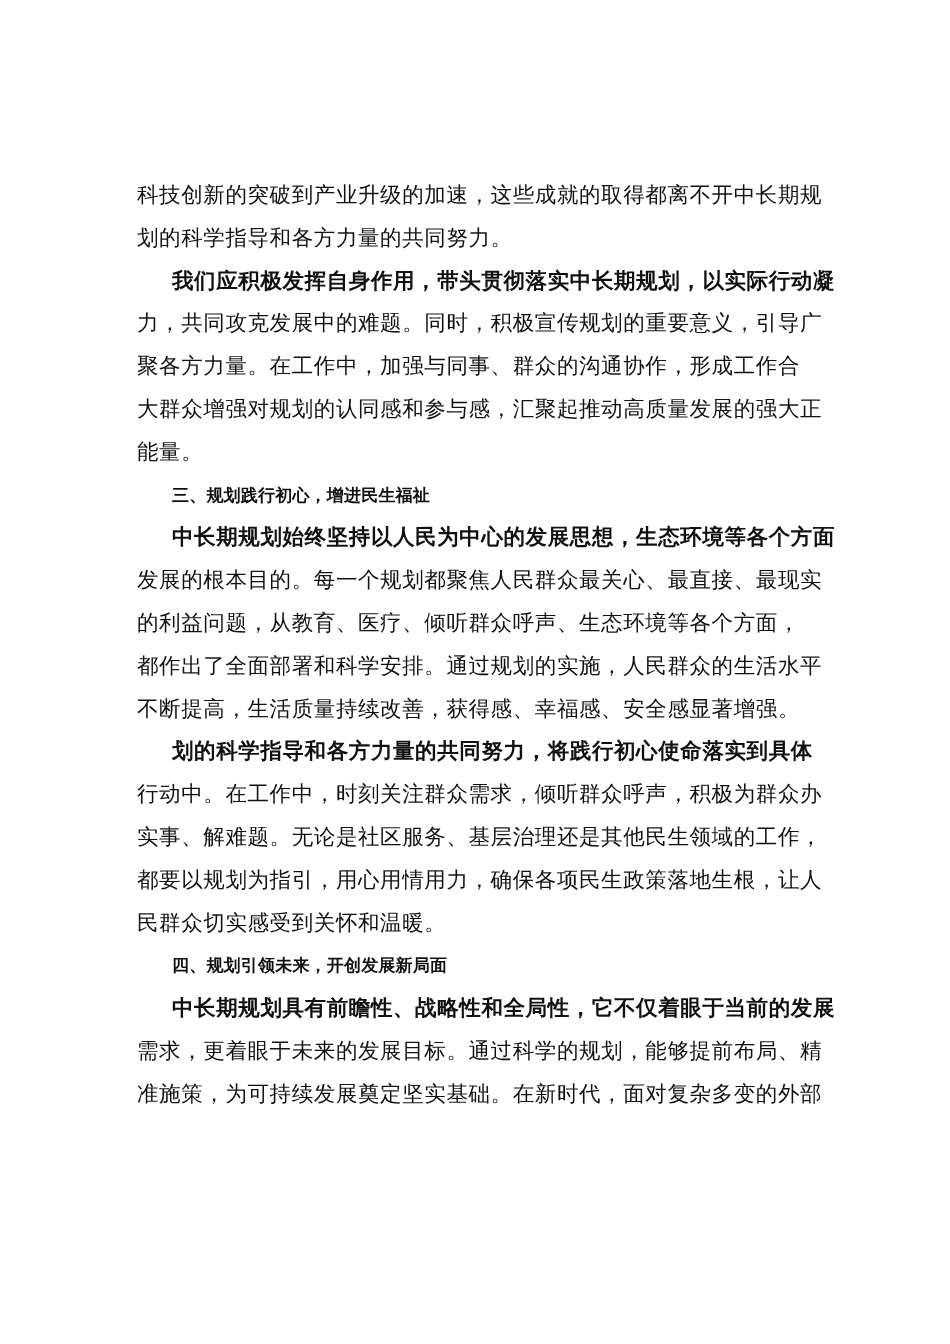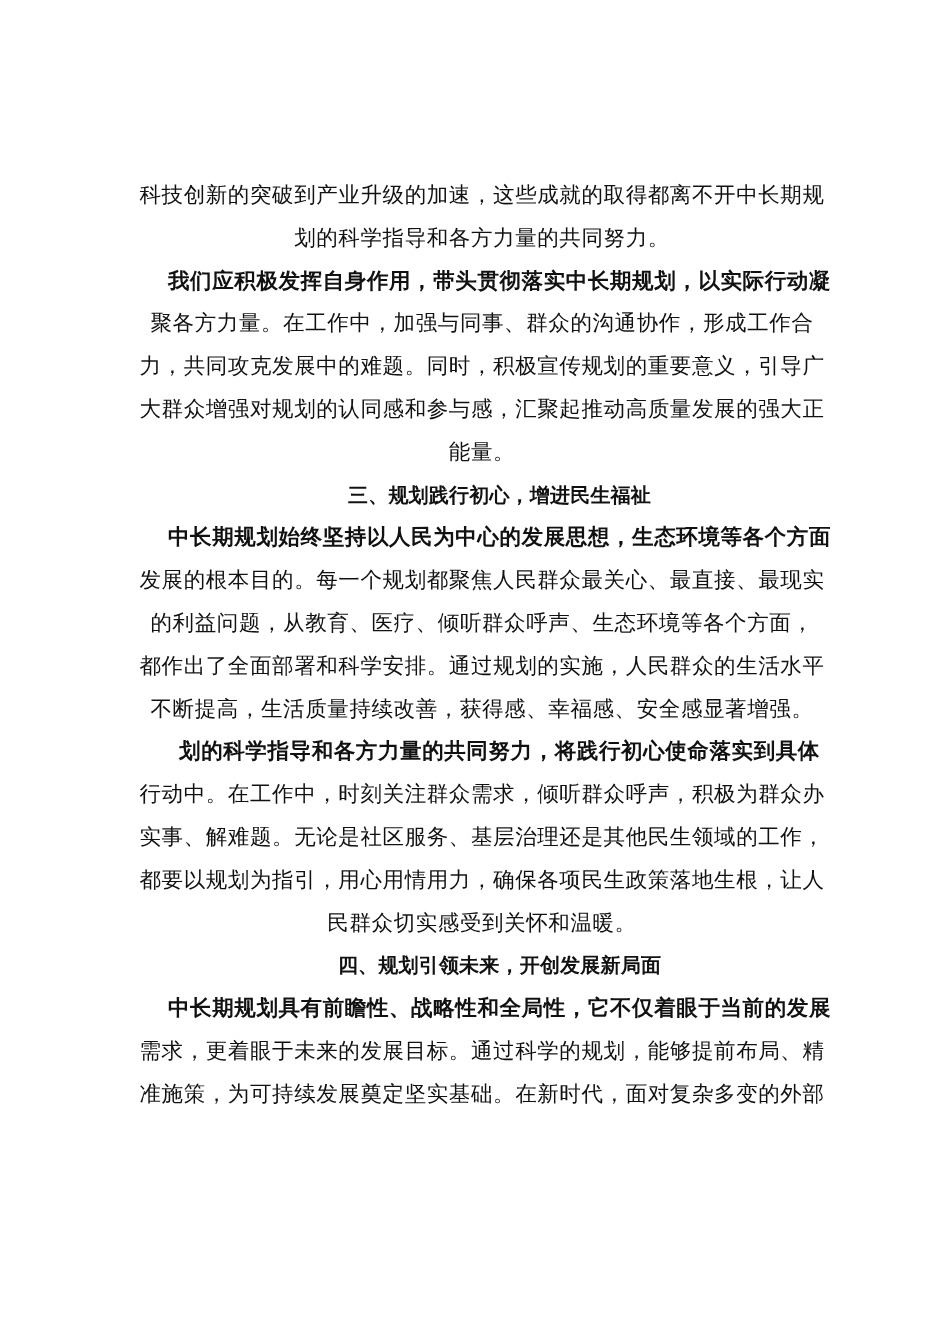--- a/index.html
+++ b/index.html
@@ -10,58 +10,57 @@
     body {
       width: 950px;
       height: 1344px;
       position: relative;
       overflow: hidden;
       font-family: "DejaVu Serif", "Liberation Serif", serif;
       color: #111111;
     }
     .page {
       position: absolute;
-      left: 127px;
+      left: 137px;
       top: 174px;
       width: 710px;
-      text-align: center;
     }
     .line {
       height: 42.8px;
       line-height: 42.8px;
       font-size: 21.5px;
       white-space: nowrap;
       letter-spacing: 0.6px;
     }
     .indent {
       padding-left: 35px;
       font-weight: bold;
     }
     .heading {
       font-family: "DejaVu Sans", "Liberation Sans", sans-serif;
       font-weight: bold;
-      font-size: 20px;
+      font-size: 17px;
       letter-spacing: 0.2px;
       padding-left: 35px;
     }
   </style>
 </head>
 <body>
 
 <div class="page">
 
   <div>
     <div class="line">科技创新的突破到产业升级的加速，这些成就的取得都离不开中长期规</div>
     <div class="line">划的科学指导和各方力量的共同努力。</div>
   </div>
 
   <div>
     <div class="line indent">我们应积极发挥自身作用，带头贯彻落实中长期规划，以实际行动凝</div>
+    <div class="line">力，共同攻克发展中的难题。同时，积极宣传规划的重要意义，引导广</div>
     <div class="line">聚各方力量。在工作中，加强与同事、群众的沟通协作，形成工作合</div>
-    <div class="line">力，共同攻克发展中的难题。同时，积极宣传规划的重要意义，引导广</div>
     <div class="line">大群众增强对规划的认同感和参与感，汇聚起推动高质量发展的强大正</div>
     <div class="line">能量。</div>
   </div>
 
   <div class="line heading">三、规划践行初心，增进民生福祉</div>
 
   <div>
     <div class="line indent">中长期规划始终坚持以人民为中心的发展思想，生态环境等各个方面</div>
     <div class="line">发展的根本目的。每一个规划都聚焦人民群众最关心、最直接、最现实</div>
     <div class="line">的利益问题，从教育、医疗、倾听群众呼声、生态环境等各个方面，</div>

